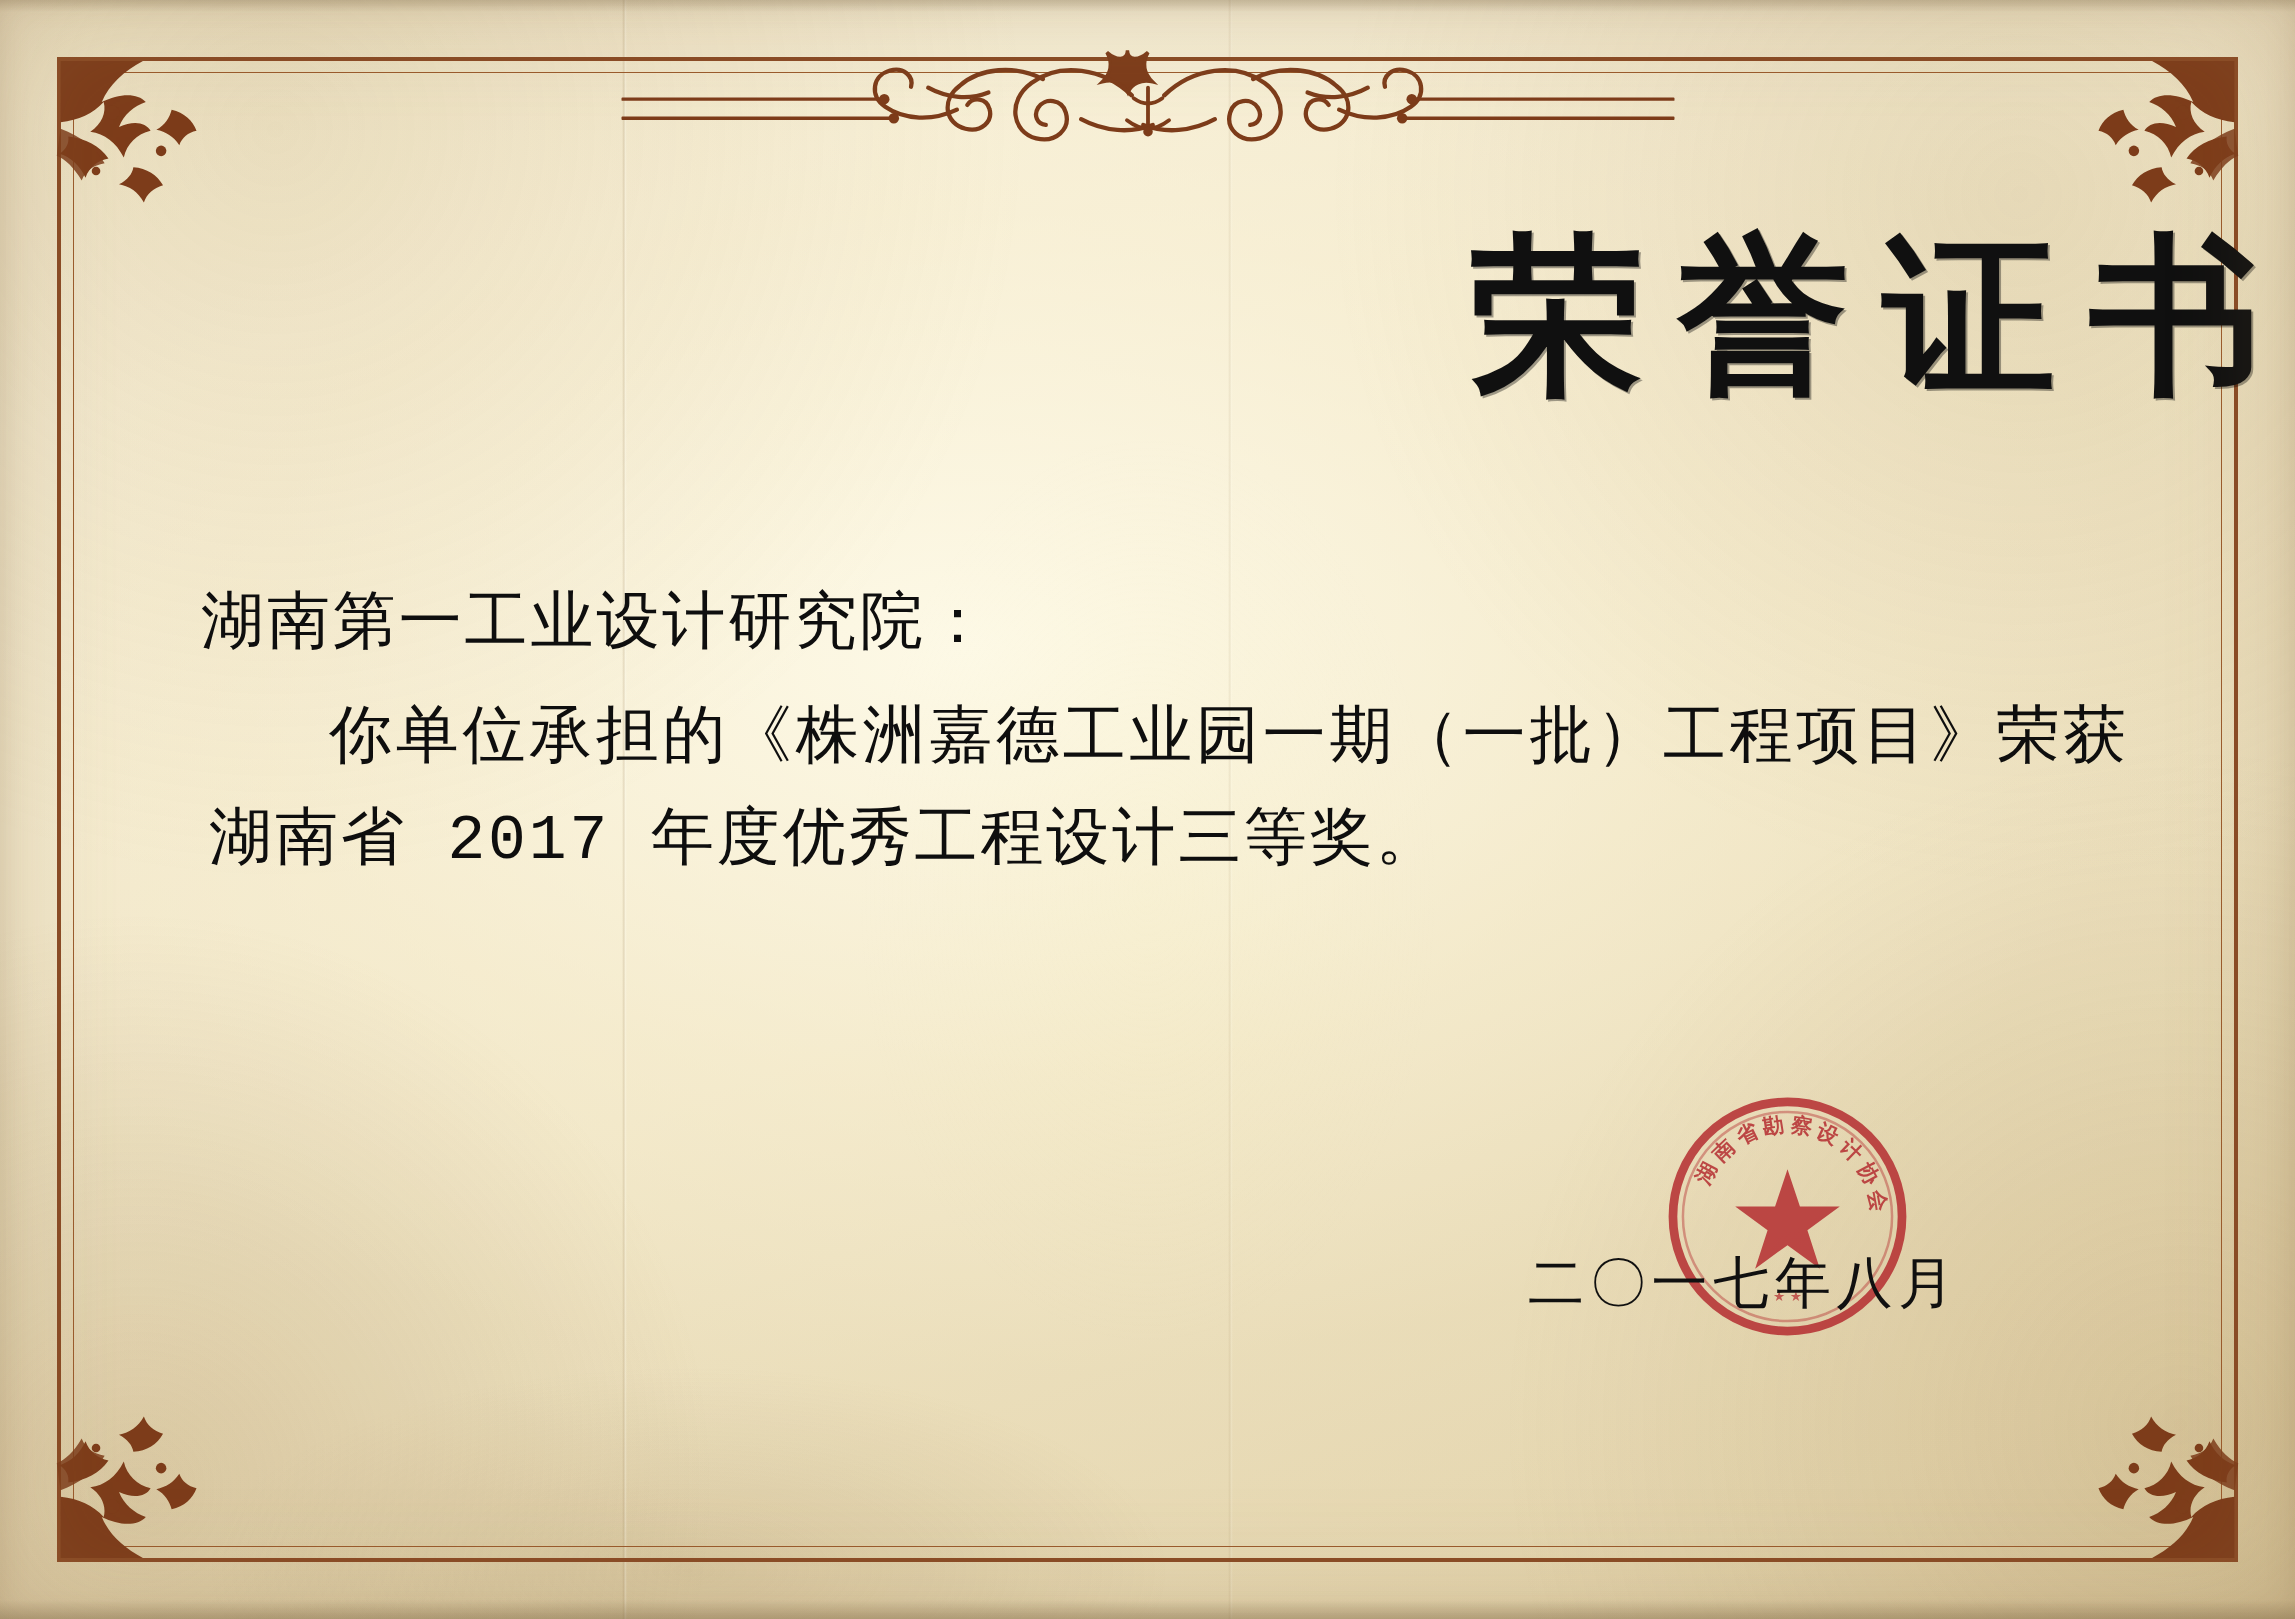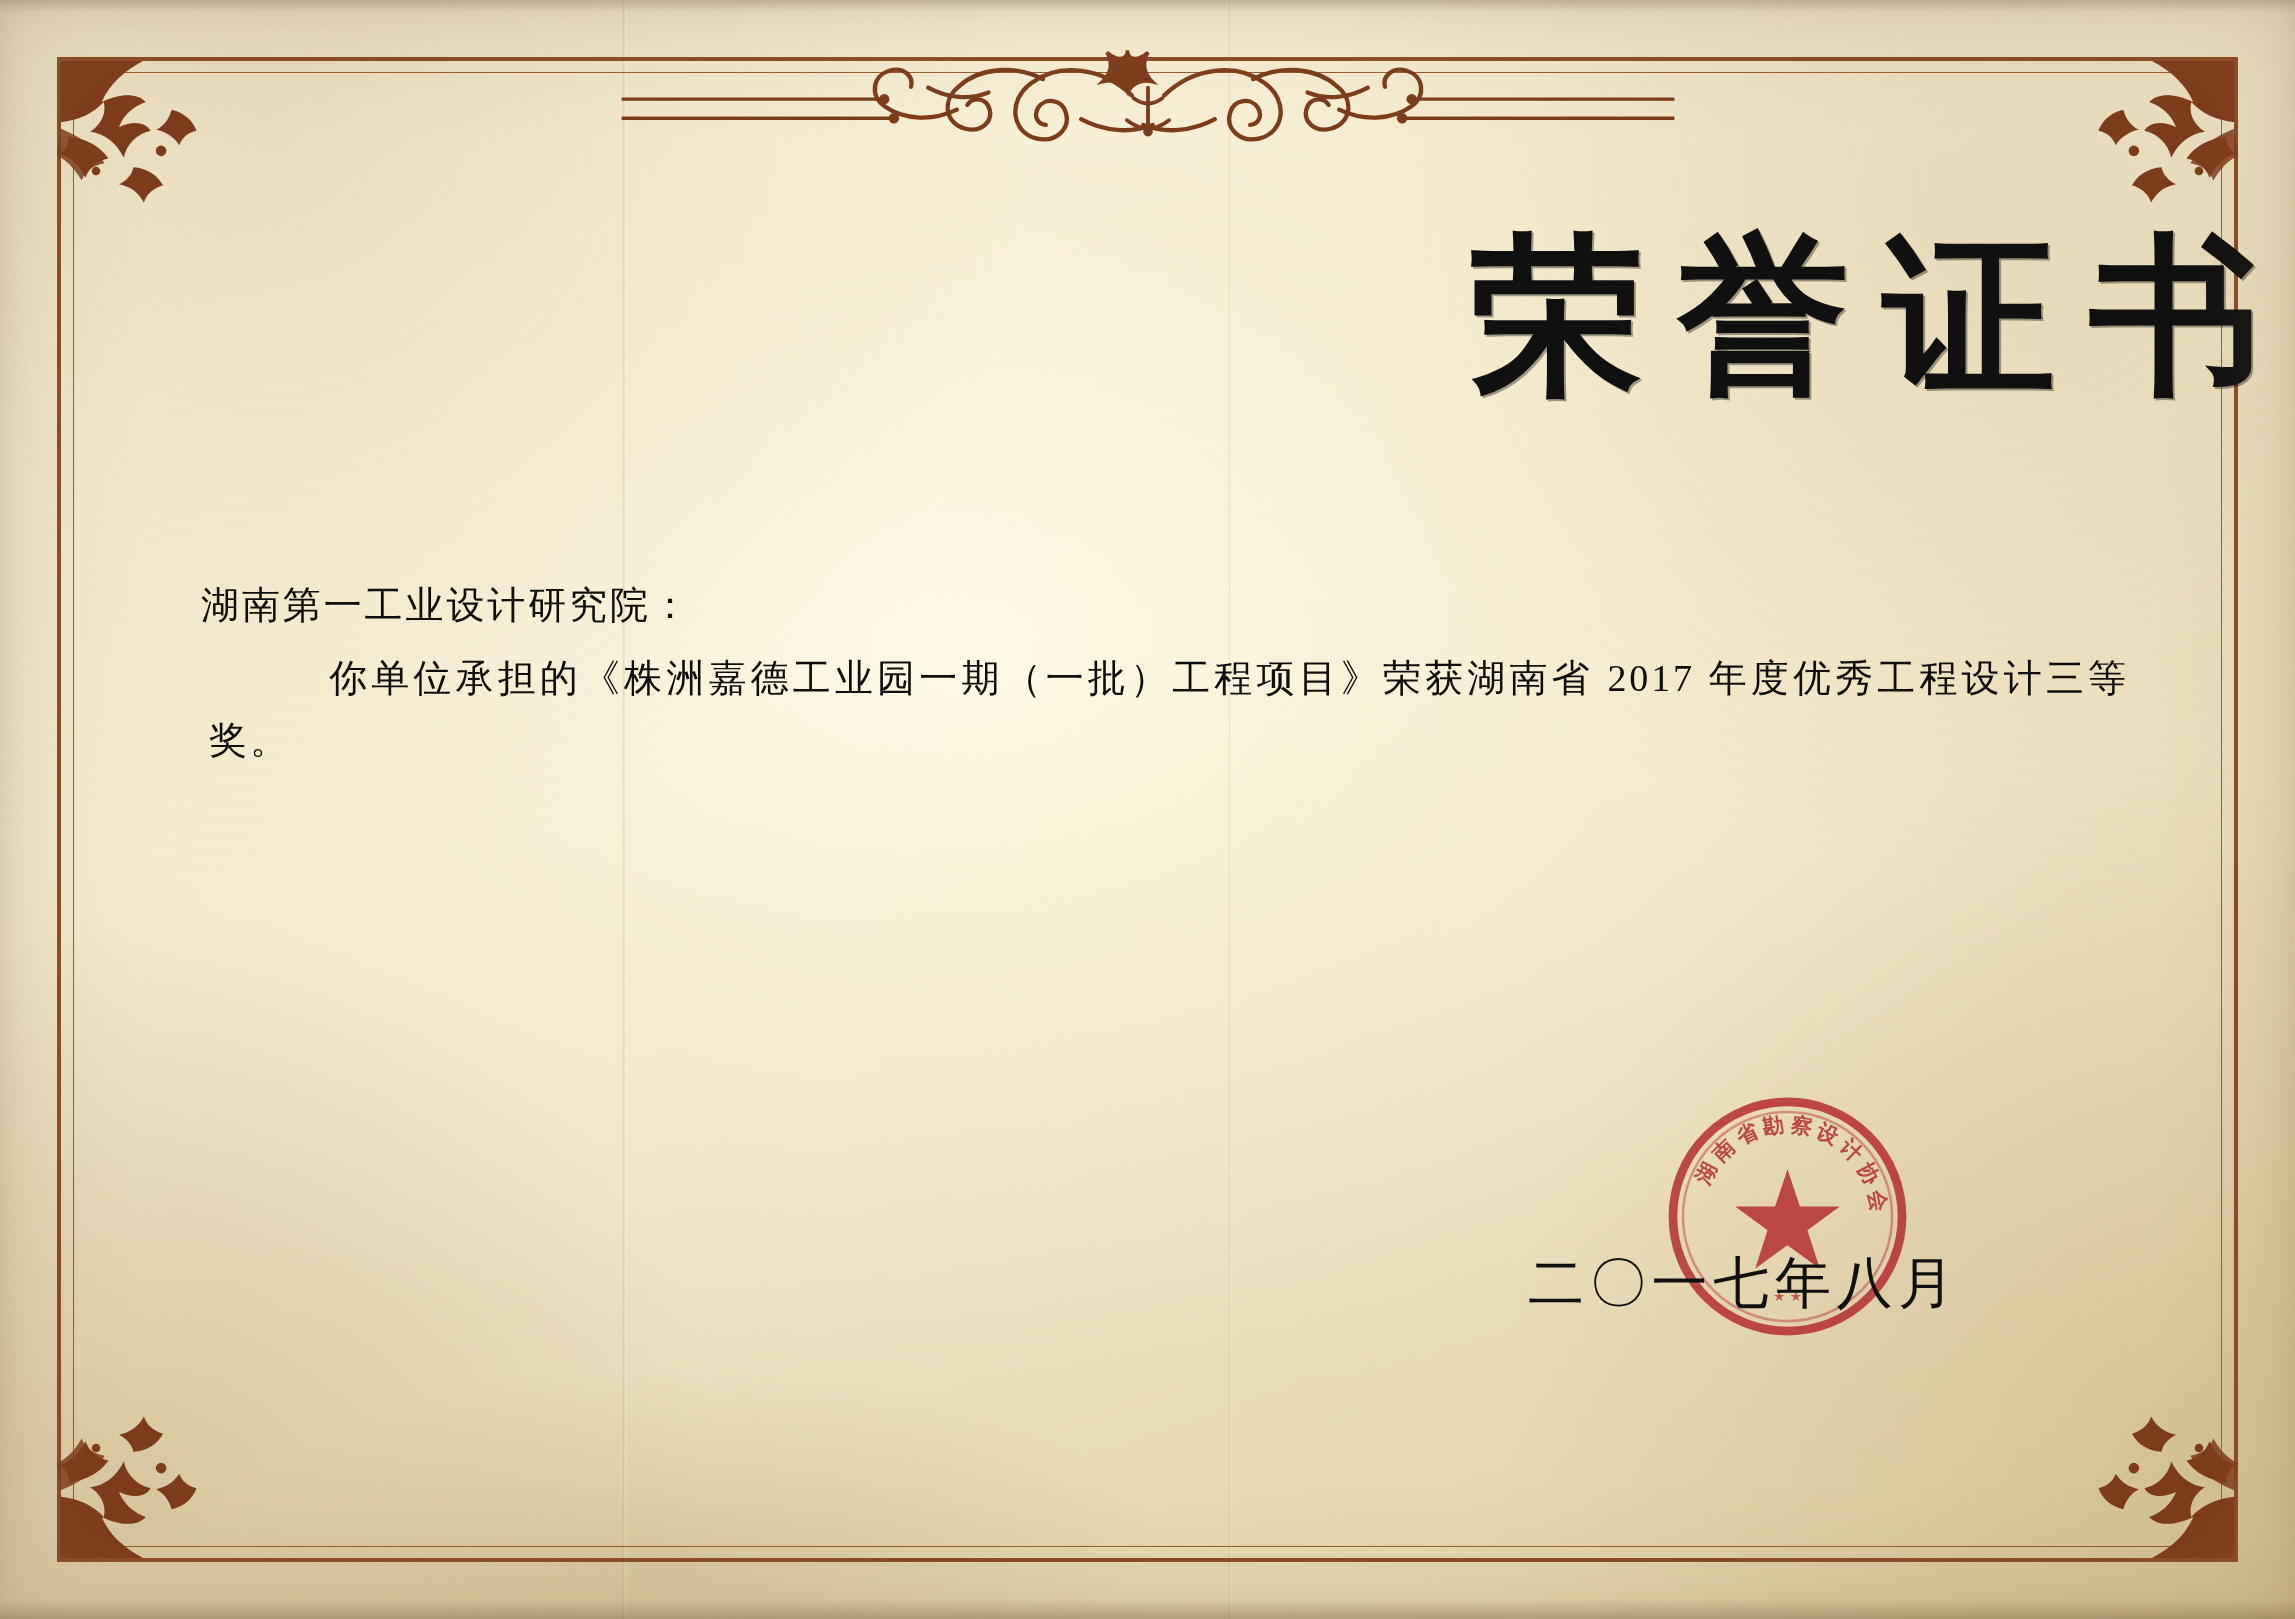--- a/index.html
+++ b/index.html
@@ -107,23 +107,23 @@
     color: #101010;
     text-shadow: 1.9px 1.9px 0 rgba(0,0,0,0.35);
   }
 
   
   .body-block {
     position: absolute;
     left: 201px;
     right: 158px;
     top: 575px;
-    font-family: Liberation Serif, serif;
+    font-family: Liberation Mono, monospace;
     color: #0e0e0e;
-    font-size: 38px;
+    font-size: 63px;
     line-height: 1.62;
     letter-spacing: 2.9px;
   }
   .salutation {
     margin: 0 0 11.5px 0;
     white-space: nowrap;
   }
   .para {
     margin: 8px;
     text-indent: 120px;

